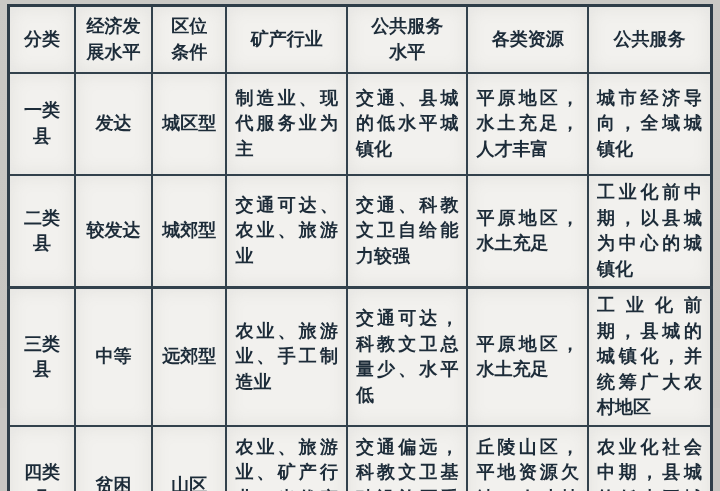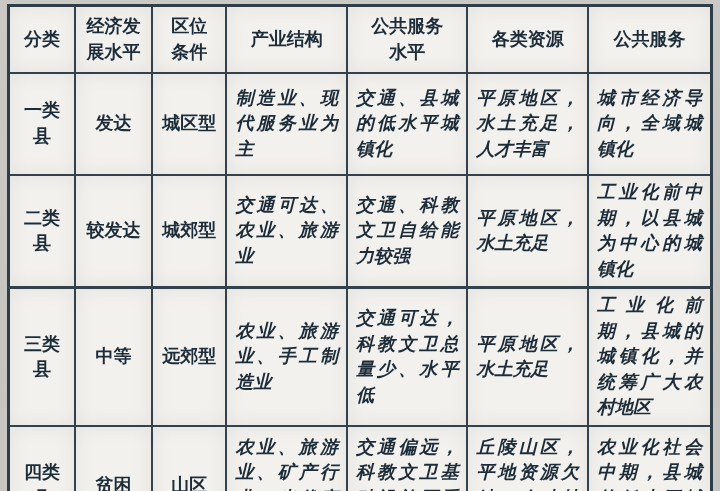--- a/index.html
+++ b/index.html
@@ -37,21 +37,20 @@
   }
   .tbl thead th {
     text-align: center;
     white-space: pre-line;
     height: 57px;
   }
   td.center { text-align: center; }
   td.just {
     text-align: justify;
     text-align-last: left;
-    font-style: italic;
     -moz-text-align-last: left;
   }
   tr.r1 td { height: 92px; }
   tr.r2 td { height: 97px; }
   tr.r3 td { height: 106px; border-top-width: 3px; }
   tr.r4 td { height: 110px; }
 </style>
 </head>
 <body>
 
@@ -66,21 +65,21 @@
       <col style="width:120px">
       <col style="width:123px">
     </colgroup>
     <thead>
       <tr>
         <th>分类</th>
         <th>经济发
 展水平</th>
         <th>区位
 条件</th>
-        <th>产业结构</th>
+        <th>矿产行业</th>
         <th>公共服务
 水平</th>
         <th>各类资源</th>
         <th>公共服务</th>
       </tr>
     </thead>
     <tbody>
       <tr class="r1">
         <td class="center">一类县</td>
         <td class="center">发达</td>

